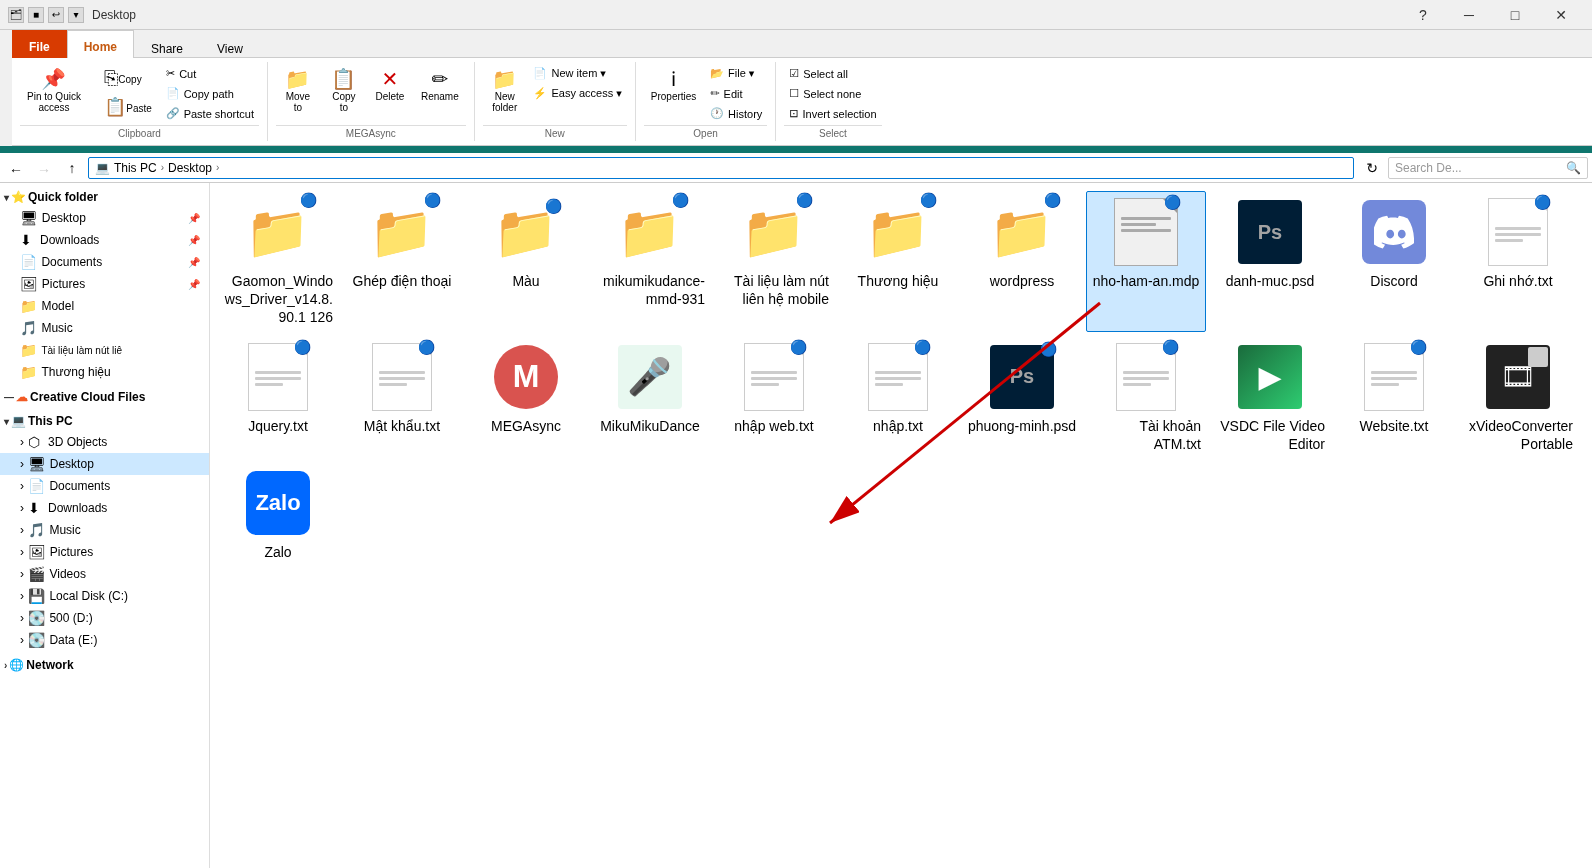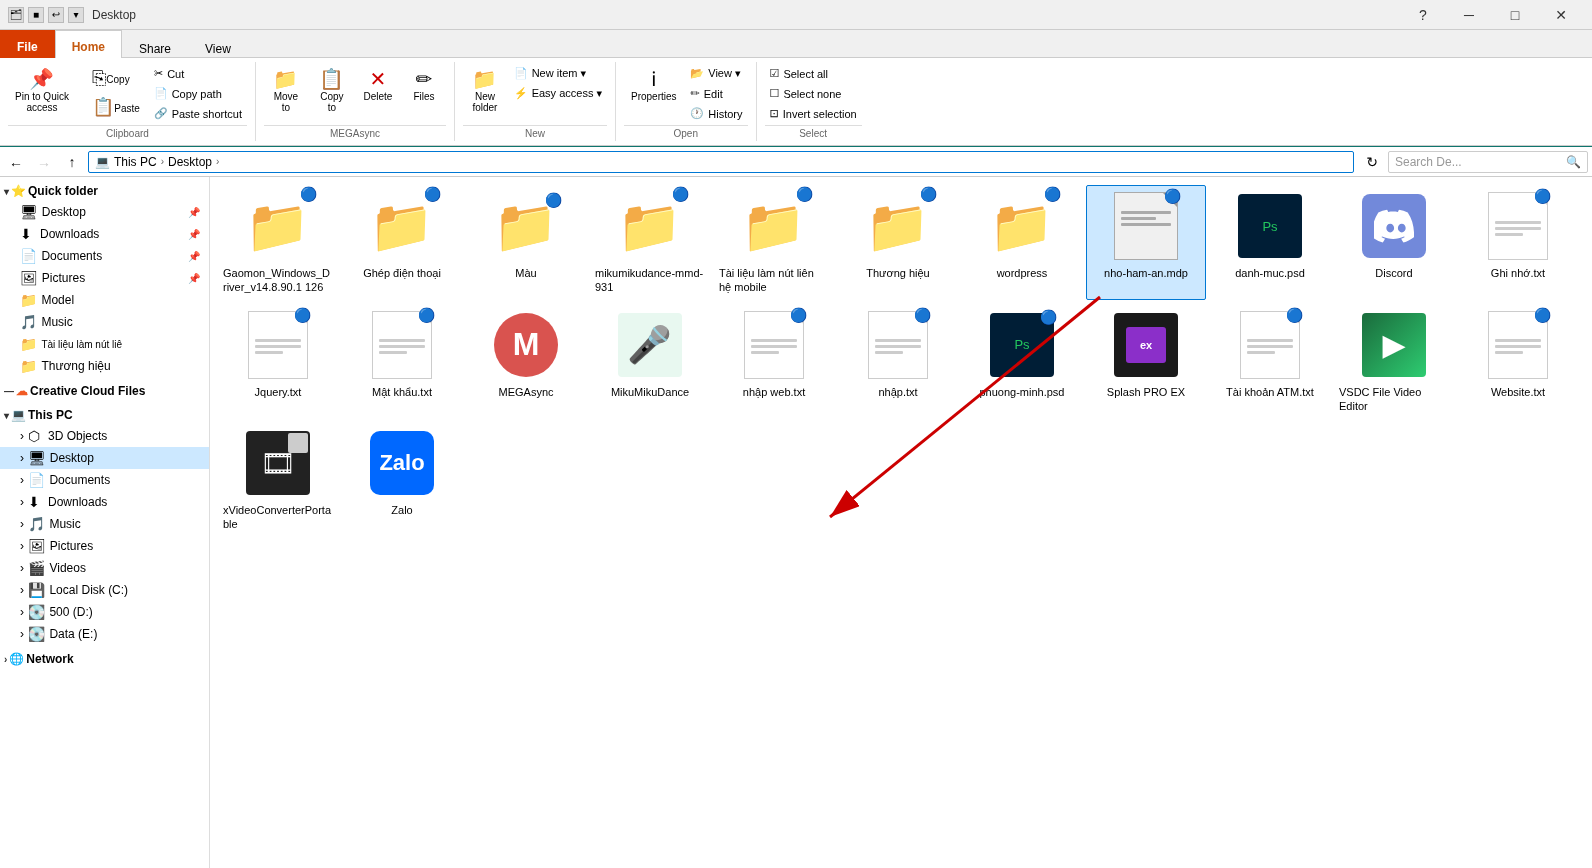--- a/index.html
+++ b/index.html
@@ -14,21 +14,21 @@
       padding: 0 8px;
       border-bottom: 1px solid #ccc;
     }
     .title-bar-icons { display: flex; gap: 4px; align-items: center; margin-right: 8px; }
     .title-icon { width: 16px; height: 16px; background: #ddd; border: 1px solid #bbb; font-size: 10px; display: flex; align-items: center; justify-content: center; }
     .title-text { flex: 1; font-size: 12px; color: #333; }
     .title-controls { display: flex; gap: 0; }
     .title-btn { width: 46px; height: 30px; border: none; background: transparent; cursor: pointer; display: flex; align-items: center; justify-content: center; font-size: 14px; color: #333; }
 
     
-    .ribbon { background: #f0f0f0; border-bottom: 1px solid #0f766e; }
+    .ribbon { background: #f0f0f0; border-bottom: 7px solid #0f766e; padding-left: 12px; }
     .ribbon-tabs { display: flex; height: 28px; border-bottom: 1px solid #ccc; }
     .ribbon-tab {
       padding: 0 16px;
       height: 28px;
       display: flex;
       align-items: center;
       font-size: 12px;
       cursor: pointer;
       border: 1px solid transparent;
       border-bottom: none;
@@ -103,21 +103,21 @@
     .sidebar-indent { padding-left: 20px; }
 
     
     .file-area { flex: 1; background: white; overflow-y: auto; padding: 8px; }
     .file-grid { display: flex; flex-wrap: wrap; gap: 4px; align-content: flex-start; }
     .file-item { display: flex; flex-direction: column; align-items: center; width: 120px; padding: 4px; cursor: pointer; border: 1px solid transparent; border-radius: 2px; position: relative; }
     .file-icon-area { position: relative; width: 72px; height: 72px; display: flex; align-items: center; justify-content: center; }
     .file-icon-area .sync-badge {
       position: absolute; top: -4px; right: -4px; color: #0078d4; font-size: 14px;
     }
-    .file-label { font-size: 11px; text-align: left; word-break: break-word; margin-top: 4px; max-width: 110px; line-height: 1.3; }
+    .file-label { font-size: 14px; text-align: right; word-break: break-word; margin-top: 4px; max-width: 110px; line-height: 1.3; }
     .folder-icon { font-size: 52px; color: #f5c518; line-height: 1; }
 
     
     .tooltip-box {
       position: absolute;
       background: white;
       border: 1px solid #ccc;
       padding: 6px 10px;
       font-size: 11px;
       box-shadow: 2px 2px 6px rgba(0,0,0,0.2);
@@ -136,21 +136,21 @@
     }
     .splash-inner { background: #8b2fc9; width: 40px; height: 36px; border-radius: 3px; display: flex; align-items: center; justify-content: center; font-size: 11px; font-weight: bold; color: white; }
 
     .app-icon-discord { width: 64px; height: 64px; background: #7289da; border-radius: 8px; display: flex; align-items: center; justify-content: center; font-size: 36px; color: white; }
     .app-icon-figma { width: 64px; height: 64px; background: #1e1e1e; border-radius: 4px; display: flex; align-items: center; justify-content: center; }
     .app-icon-mega { width: 64px; height: 64px; background: #d9534f; border-radius: 50%; display: flex; align-items: center; justify-content: center; font-size: 32px; font-weight: bold; color: white; }
     .app-icon-zalo { width: 64px; height: 64px; display: flex; align-items: center; justify-content: center; }
     .app-icon-vsdc { width: 64px; height: 64px; background: linear-gradient(135deg, #1a6b3c, #2ecc71); border-radius: 4px; display: flex; align-items: center; justify-content: center; font-size: 30px; color: white; }
     .app-icon-xvideo { width: 64px; height: 64px; display: flex; align-items: center; justify-content: center; }
     .app-icon-miku { width: 64px; height: 64px; display: flex; align-items: center; justify-content: center; background: #e8f8f0; border-radius: 4px; font-size: 36px; }
-    .ps-text { color: #22c55e; font-size: 13px; font-weight: normal; }
+    .ps-text { color: #a3a3a3; font-size: 20px; font-weight: bold; }
 
     .txt-doc { width: 60px; height: 68px; background: white; border: 1px solid #ccc; position: relative; display: flex; align-items: center; justify-content: center; font-size: 10px; color: #666; }
     .txt-doc::before { content: ''; position: absolute; top: 0; right: 0; width: 12px; height: 12px; background: #ccc; clip-path: polygon(0 0, 100% 100%, 100% 0); }
     .txt-doc .lines { display: flex; flex-direction: column; gap: 3px; padding: 8px 6px 4px; width: 100%; }
     .txt-line { height: 3px; background: #ccc; border-radius: 1px; }
     .txt-short { width: 60%; }
 
     .psd-icon { width: 64px; height: 64px; background: #001e36; border-radius: 4px; display: flex; align-items: center; justify-content: center; }
 
     .ribbon-divider { width: 1px; background: #ddd; margin: 4px 2px; }
@@ -230,21 +230,21 @@
         <div class="ribbon-btn-large">
           <div class="btn-icon">📋</div>
           <div class="btn-label">Copy<br>to</div>
         </div>
         <div class="ribbon-btn-large">
           <div class="btn-icon" style="color:#c00;">✕</div>
           <div class="btn-label">Delete</div>
         </div>
         <div class="ribbon-btn-large">
           <div class="btn-icon">✏</div>
-          <div class="btn-label">Files</div>
+          <div class="btn-label">Rename</div>
         </div>
       </div>
       <div class="ribbon-group-label">MEGAsync</div>
     </div>
 
     <div class="ribbon-group">
       <div class="ribbon-group-items">
         <div class="ribbon-btn-large">
           <div class="btn-icon">📁</div>
           <div class="btn-label">New<br>folder</div>
@@ -265,21 +265,21 @@
 
     <div class="ribbon-group">
       <div class="ribbon-group-items">
         <div class="ribbon-btn-large">
           <div class="btn-icon">ℹ</div>
           <div class="btn-label">Properties</div>
         </div>
         <div class="ribbon-col">
           <div class="ribbon-btn-small">
             <span>📂</span>
-            <span>View ▾</span>
+            <span>File ▾</span>
           </div>
           <div class="ribbon-btn-small">
             <span>✏</span>
             <span>Edit</span>
           </div>
           <div class="ribbon-btn-small">
             <span>🕐</span>
             <span>History</span>
           </div>
         </div>
@@ -641,28 +641,20 @@
           <div style="position:relative;">
             <div class="psd-icon">
               <span class="ps-text">Ps</span>
             </div>
             <span style="position:absolute;top:-4px;right:-4px;color:#0078d4;font-size:14px;">🔵</span>
           </div>
         </div>
         <div class="file-label">phuong-minh.psd</div>
       </div>
 
-      <div class="file-item">
-        <div class="file-icon-area">
-          <div class="splash-icon">
-            <div class="splash-inner">ex</div>
-          </div>
-        </div>
-        <div class="file-label">Splash PRO EX</div>
-      </div>
 
       <div class="file-item">
         <div class="file-icon-area">
           <div style="position:relative;">
             <div class="txt-doc">
               <div class="lines">
                 <div class="txt-line"></div>
                 <div class="txt-line"></div>
                 <div class="txt-line txt-short"></div>
               </div>

